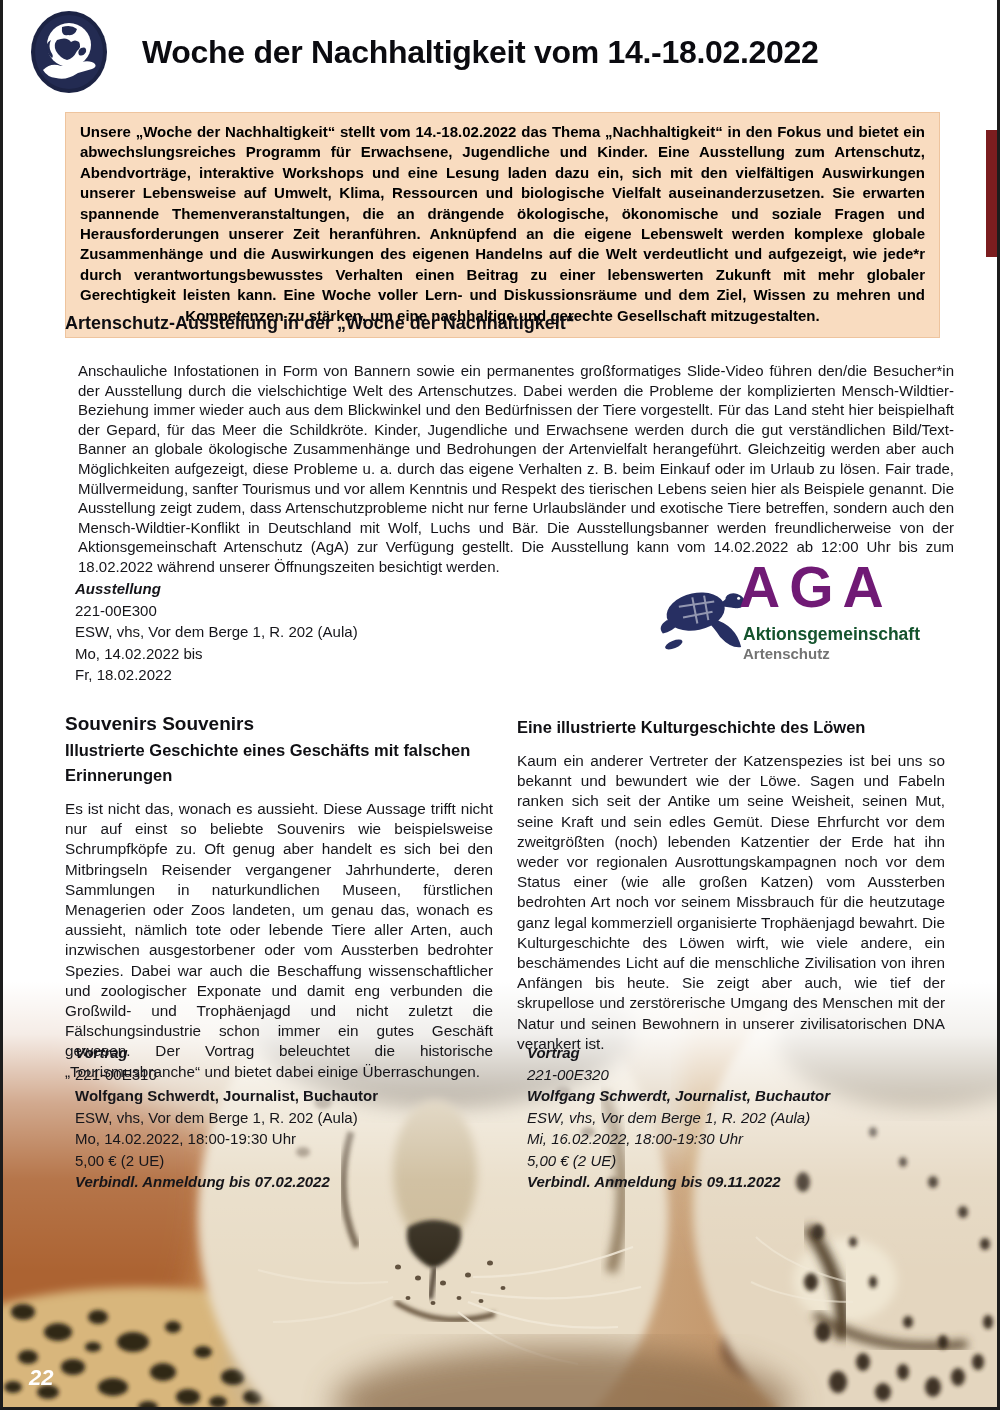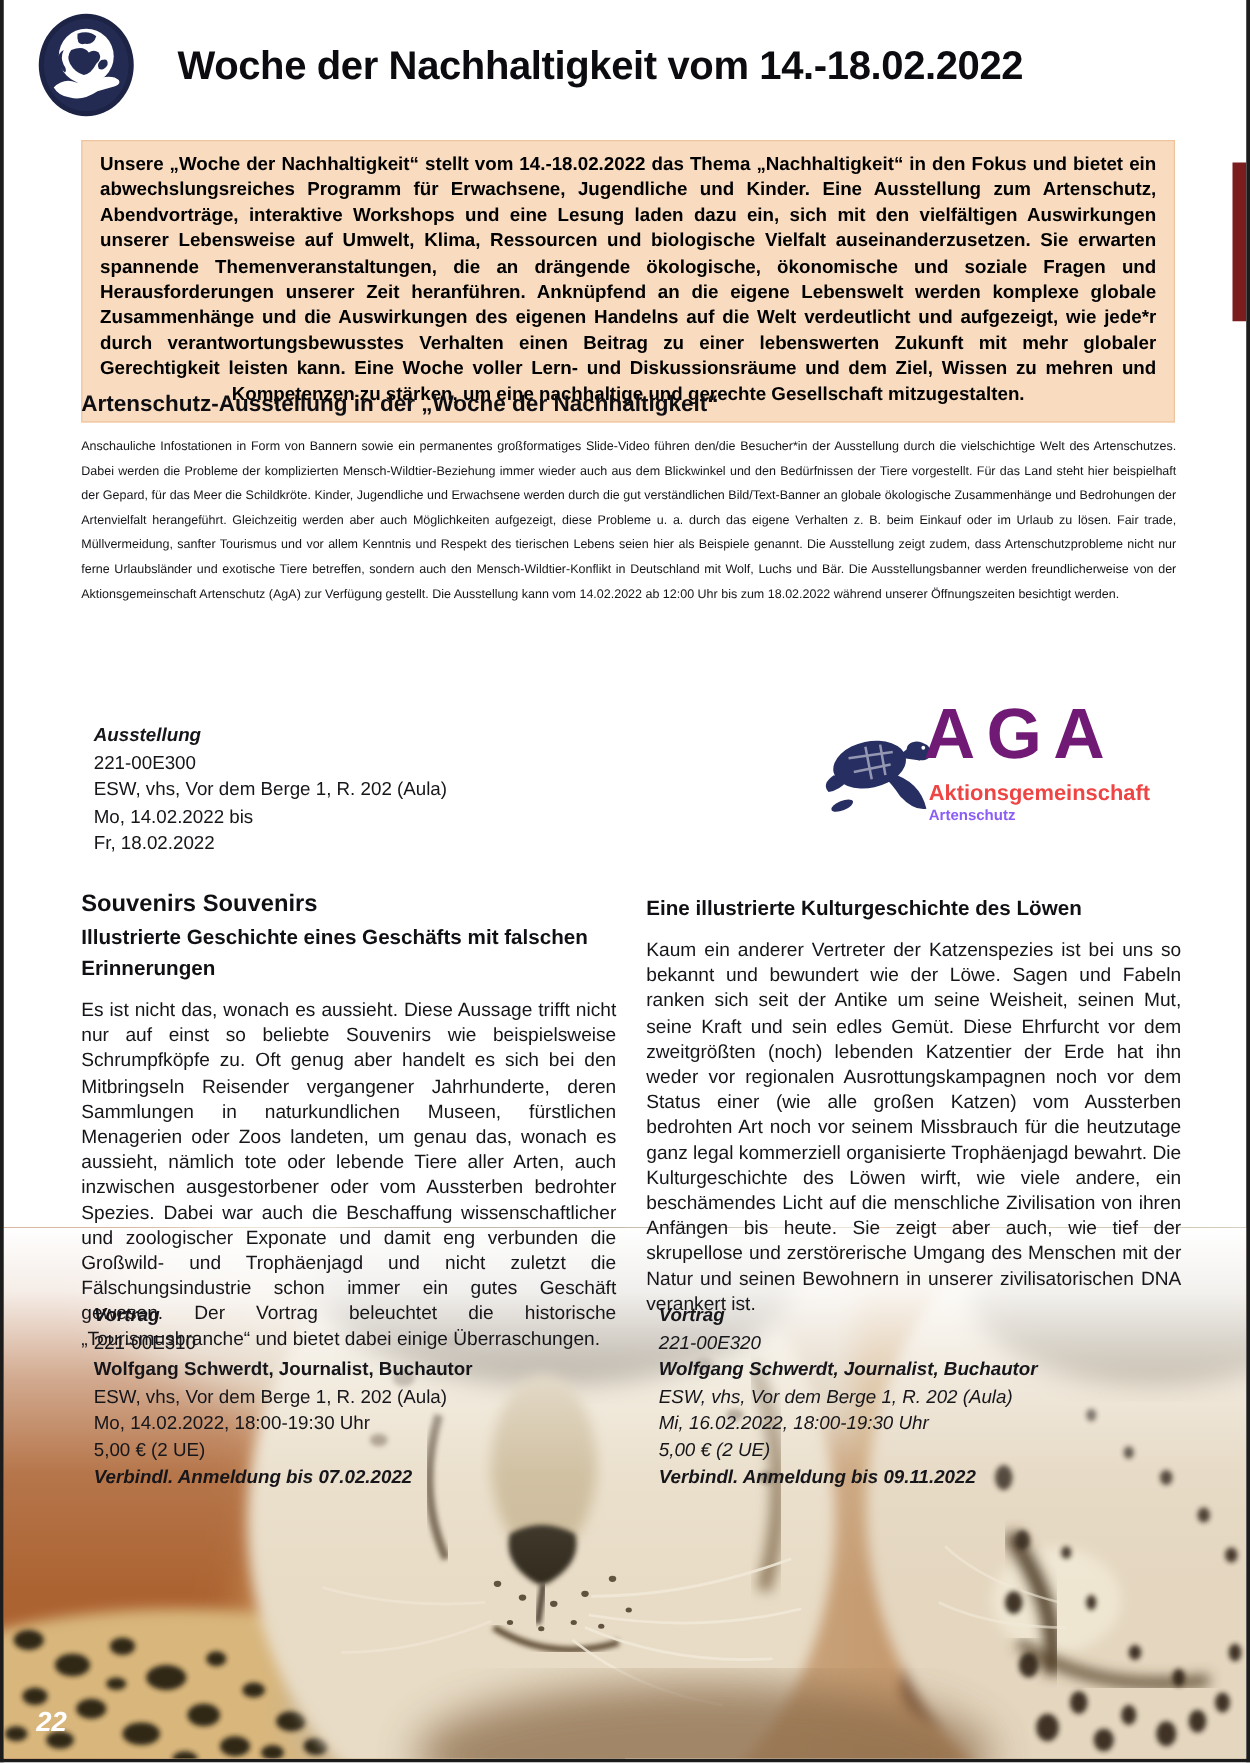--- a/index.html
+++ b/index.html
@@ -20,38 +20,38 @@
   }
   .intro p{
     margin:0; font-size:15px; font-weight:bold; line-height:20.4px; color:#000000;
     text-align:justify; text-align-last:center;
   }
   
   .red-tab{position:absolute; right:0; top:130px; width:11px; height:127px; background:#7b1d1f; z-index:4;}
   
   .sec-head{position:absolute; left:62px; top:313px; margin:0; font-size:18px; font-weight:bold; color:#0d0d12; z-index:3;}
   .main-para{
-    position:absolute; left:62px; top:348px; width:876px; margin:0; z-index:3;
-    font-size:10px; line-height:19.6px; text-align:justify;
+    position:absolute; left:62px; top:348px; width:876px; margin:13px; z-index:3;
+    font-size:15px; line-height:19.6px; text-align:justify;
   }
   
   .event{position:absolute; z-index:3; font-size:15px; line-height:21.5px;}
   .event-exh{left:72px; top:578px;}
   .event-left{left:72px; top:1042px;}
   .event-right{left:524px; top:1042px;}
   .event-right div{font-style:italic;}
   .ev-type{font-weight:bold; font-style:italic;}
   .ev-speaker{font-weight:bold;}
   .ev-reg{font-weight:bold; font-style:italic;}
   
   .aga{position:absolute; left:650px; top:558px; width:290px; height:115px; z-index:3;}
   .turtle{position:absolute; left:0; top:20px; width:114px; height:80px;}
   .aga-word{position:absolute; left:86px; top:-4px; font-size:57px; font-weight:bold; letter-spacing:9px; color:#701a75;}
-  .aga-l1{position:absolute; left:90px; top:66px; font-size:17.5px; font-weight:bold; color:#ef4444;}
-  .aga-l2{position:absolute; left:90px; top:87px; font-size:12px; font-weight:bold; color:#8b5cf6;}
+  .aga-l1{position:absolute; left:90px; top:66px; font-size:17.5px; font-weight:bold; color:#14532d;}
+  .aga-l2{position:absolute; left:90px; top:87px; font-size:15px; font-weight:bold; color:#737373;}
   
   .col{position:absolute; top:692px; width:428px; z-index:3;margin-top:20px;}
   .col-left{left:62px;}
   .col-right{left:514px;}
   .col h3{margin:0; font-size:19px; line-height:23px; font-weight:bold; color:#101014;}
   .col h4{margin:3px 0 0 0; font-size:16.5px; line-height:25px; font-weight:bold; color:#101014;}
   .col p{margin:11px 0 0 0; font-size:15.3px; line-height:20.2px; text-align:justify;}
   
   .photo{position:absolute; left:0; right:0; bottom:0; height:425px; z-index:0;}
   .photo svg{display:block; width:100%; height:100%;}

